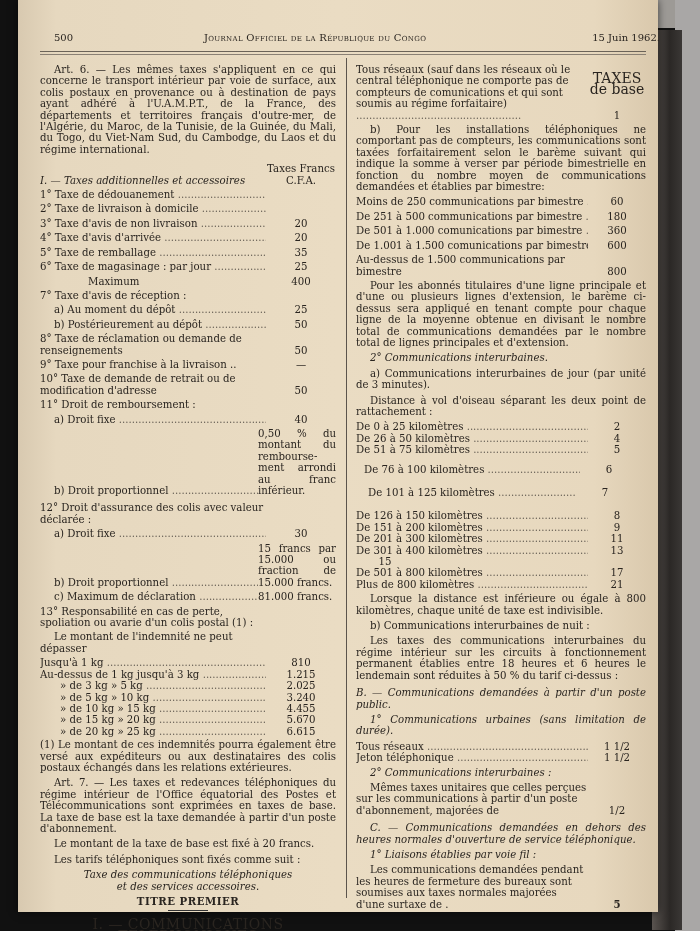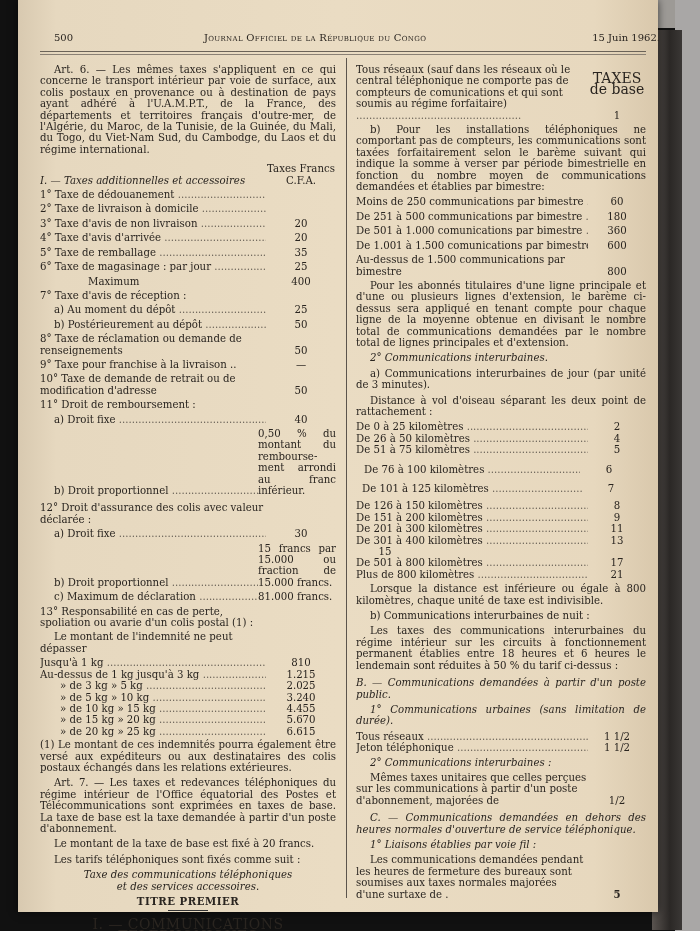--- a/index.html
+++ b/index.html
@@ -225,21 +225,21 @@
         <span class="val">4</span>
       </div>
     <div class="row" style="margin:0">
         <span class="lbl dots">De 51 à 75 kilomètres</span>
         <span class="val">5</span>
       </div>
     <div class="row" style="margin:8px">
         <span class="lbl dots">De 76 à 100 kilomètres</span>
         <span class="val">6</span>
       </div>
-    <div class="row" style="margin:6px">
+    <div class="row" style="margin:12px">
         <span class="lbl dots">De 101 à 125 kilomètres</span>
         <span class="val">7</span>
       </div>
     <div class="row" style="margin:0">
         <span class="lbl dots">De 126 à 150 kilomètres</span>
         <span class="val">8</span>
       </div>
     <div class="row" style="margin:0">
         <span class="lbl dots">De 151 à 200 kilomètres</span>
         <span class="val">9</span>

